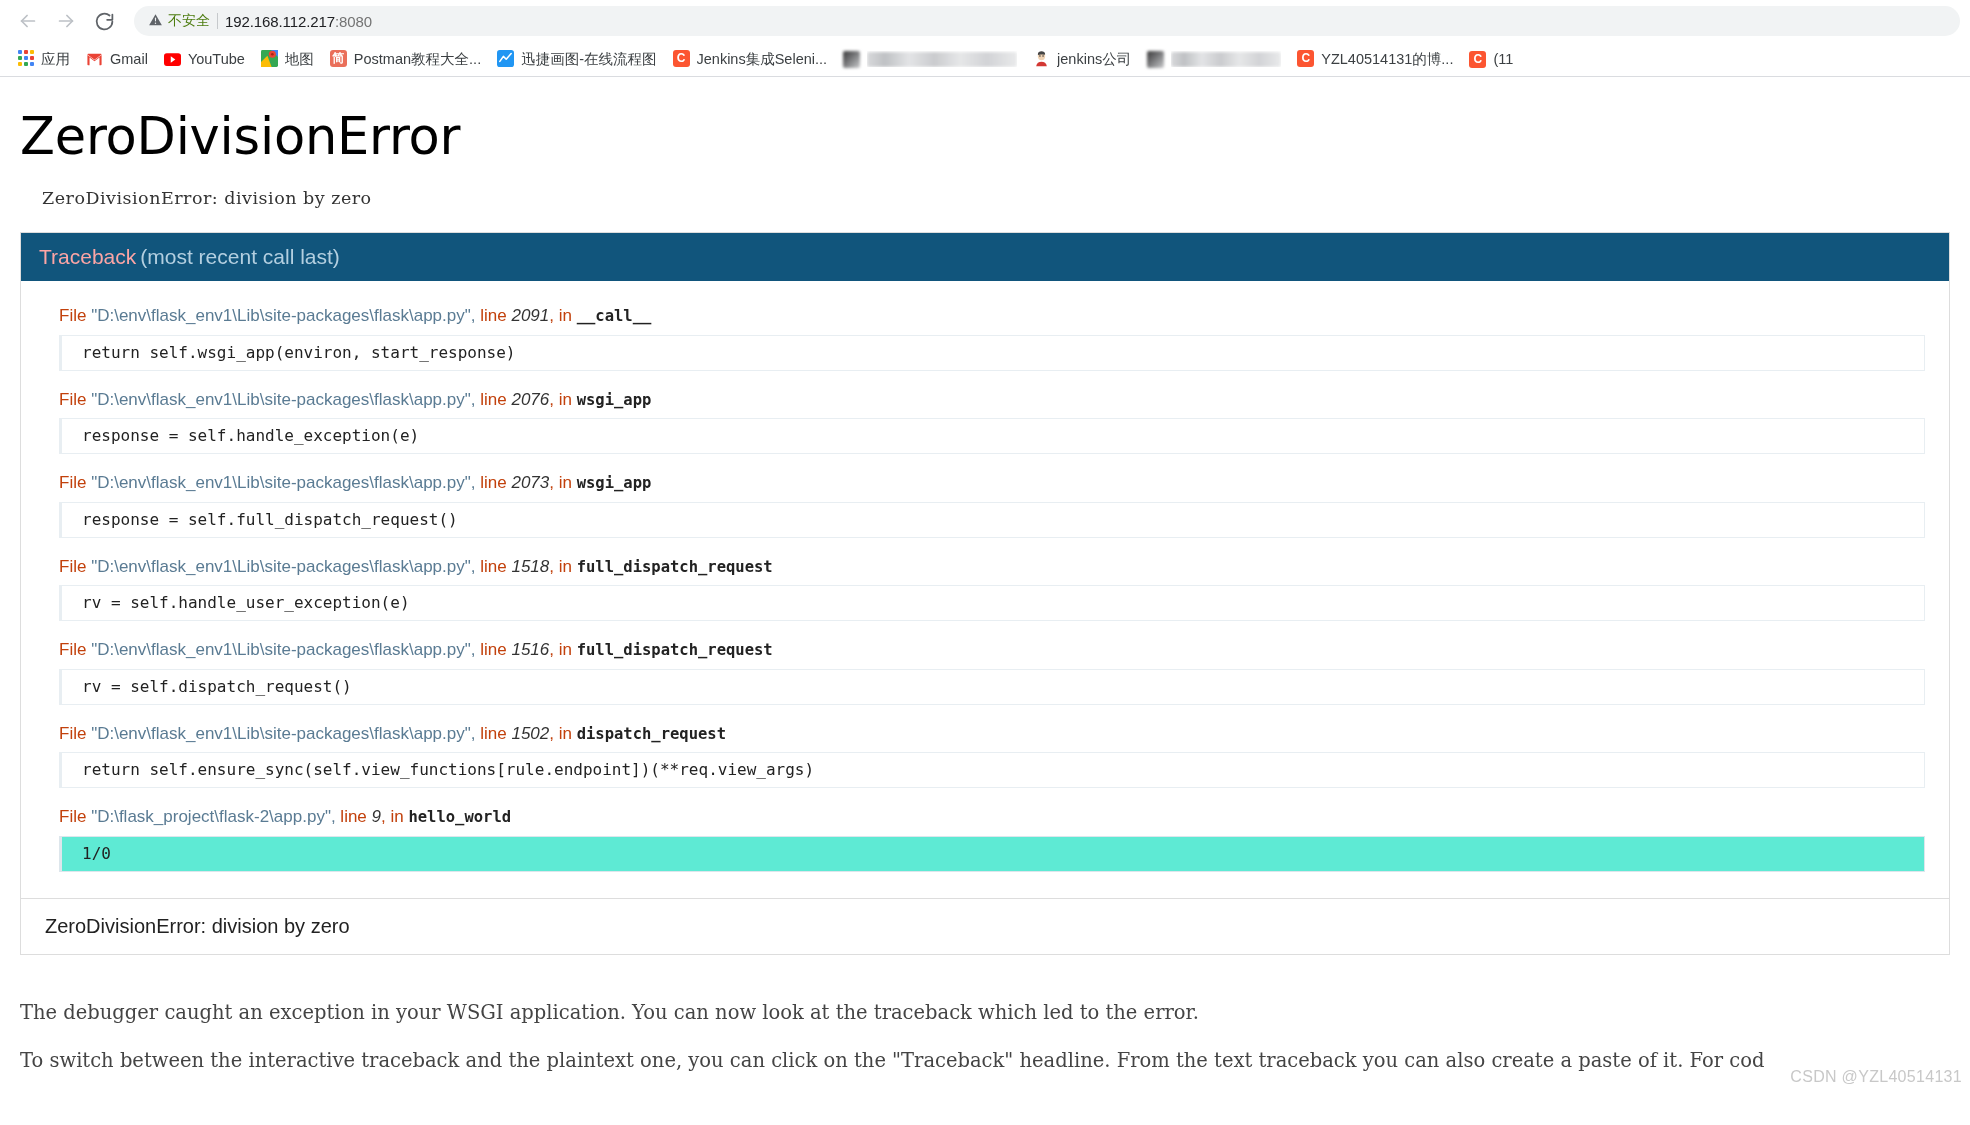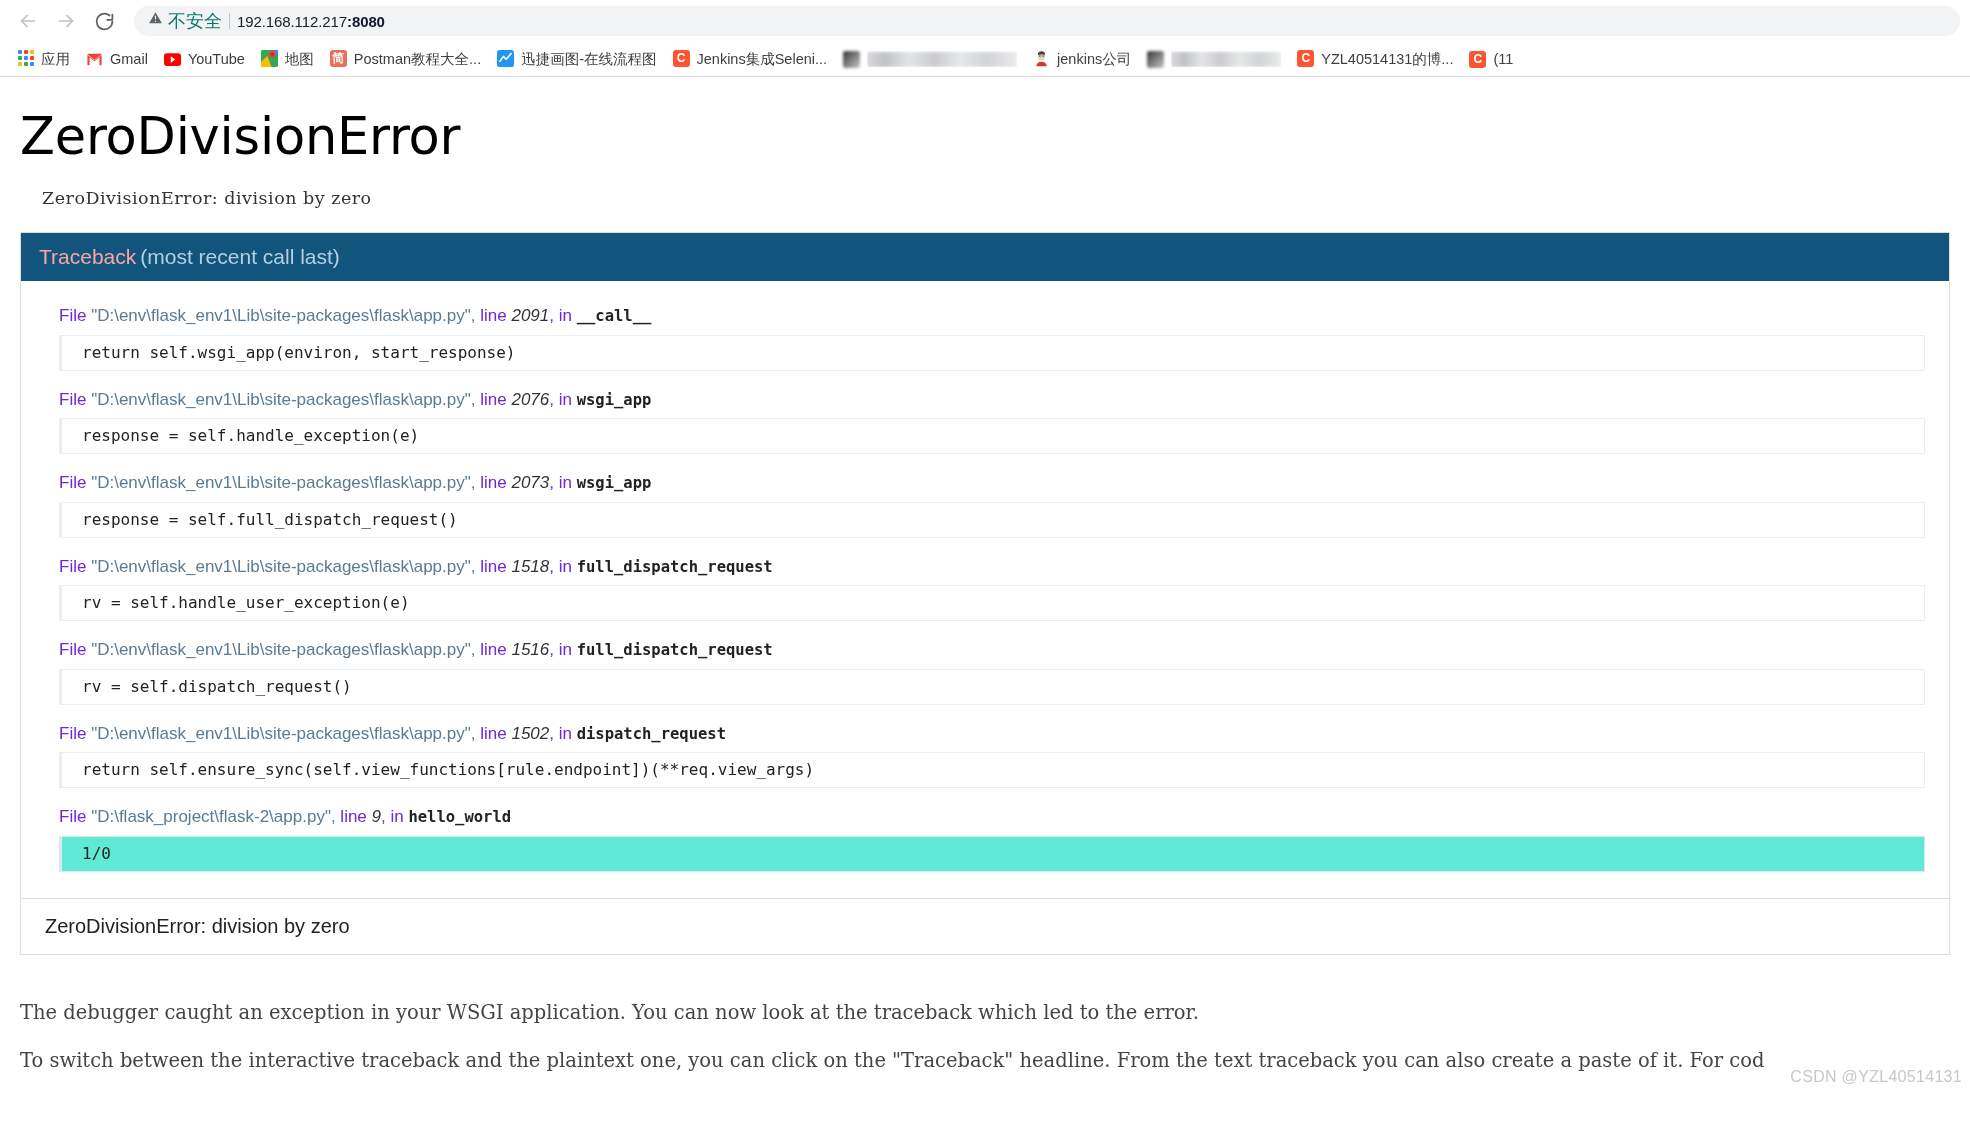--- a/index.html
+++ b/index.html
@@ -43,31 +43,31 @@
     display: flex;
     align-items: center;
     padding: 0 14px;
     gap: 7px;
     font-size: 14.5px;
     color: #202124;
     min-width: 0;
   }
   #security-warning {
     display: flex; gap: 5px;
-    color: #0f766e; font-size: 18px;
+    color: #4d7c0f; font-size: 14px;
     flex: 0 0 auto;
   }
   #omnibox-divider {
     width: 1px; height: 16px; background: #c6c9cc; flex: 0 0 auto;
   }
   #url-text {
     font-size: 15px; color: #202124; white-space: nowrap;
     letter-spacing: -0.1px;
   }
-  .url-port { color: #0f172a; font-weight: bold; }
+  .url-port { color: #737373; }
 
   
   #bookmarks-bar {
     height: 34px;
     display: flex;
     align-items: center;
     padding: 0 10px;
     gap: 0;
     overflow: hidden;
     white-space: nowrap;
@@ -154,21 +154,21 @@
   #traceback-body {
     padding: 22px 24px 10px 24px;
   }
   .frame { margin-bottom: 16px; }
   .frame-header {
     font-size: 17px;
     color: #333;
     padding-left: 14px;
     line-height: 1.5;
   }
-  .frame-header .kw { color: #6d28d9; }
+  .frame-header .kw { color: #c2410c; }
   .frame-header .filename { color: #5a7b93; }
   .frame-header .lineno { font-style: italic; color: #333; }
   .frame-header .funcname {
     font-family: "DejaVu Sans Mono", monospace;
     font-weight: bold;
     font-size: 15.5px;
     color: #222;
   }
   .frame-source {
     font-family: "DejaVu Sans Mono", monospace;

